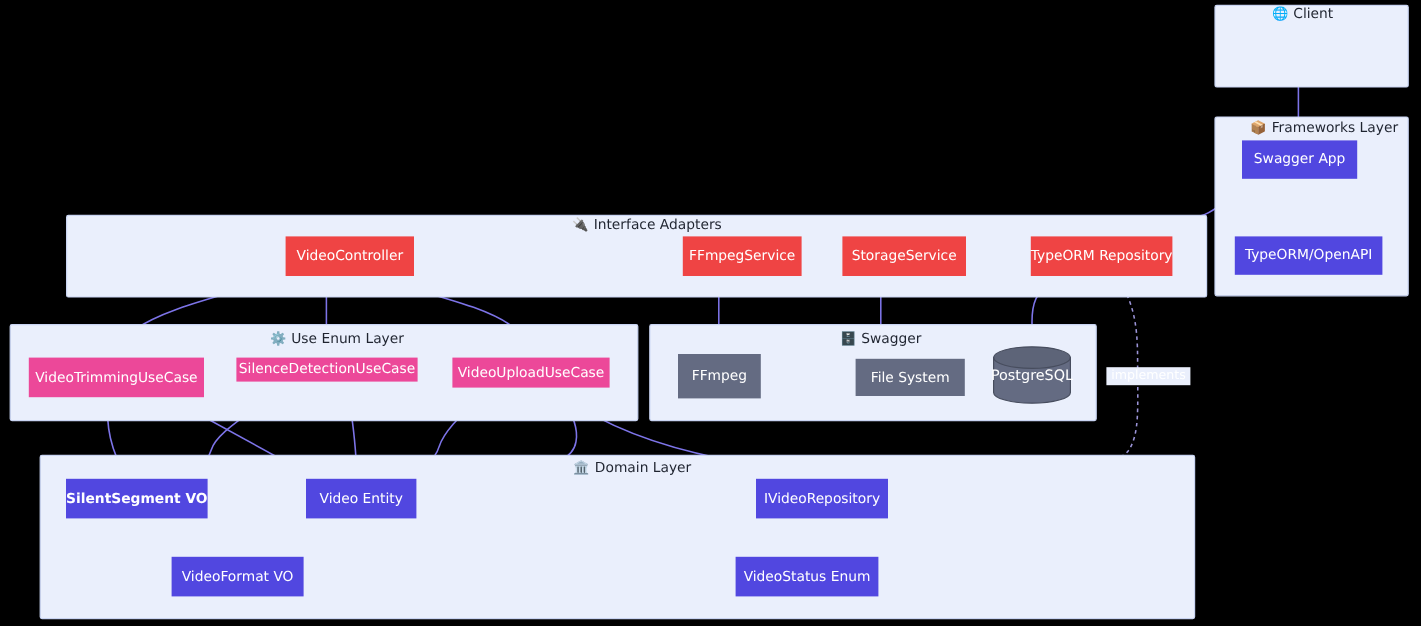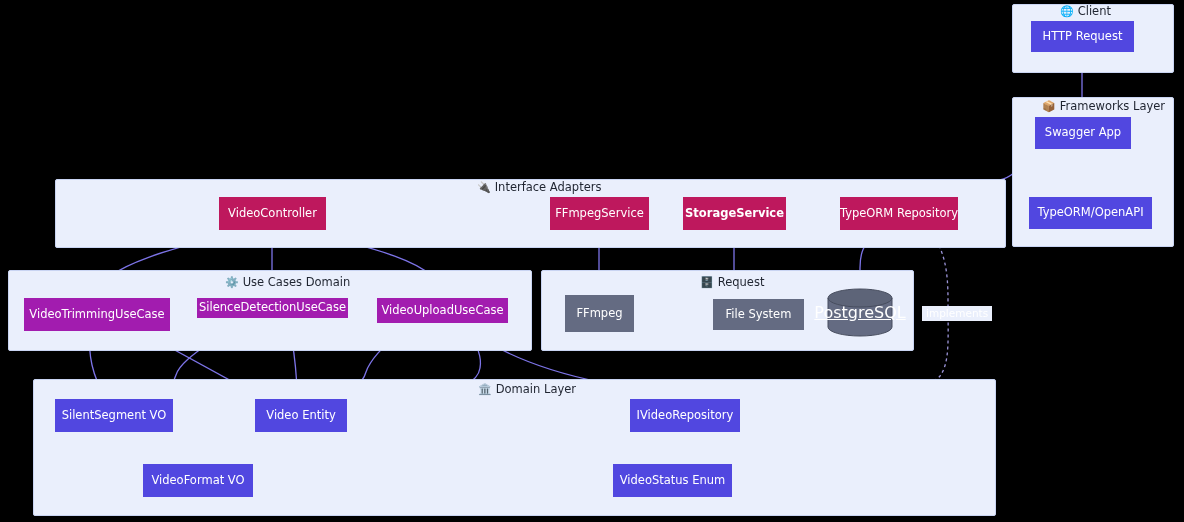--- a/index.html
+++ b/index.html
@@ -7,27 +7,27 @@
           font-family:"DejaVu Sans","Liberation Sans",sans-serif;overflow:hidden;}
   #edges{position:absolute;left:0;top:0;width:1184px;height:522px;pointer-events:none;}
   .cluster{position:absolute;background:#eaeffc;border:1px solid #c9d4f2;border-radius:2px;}
   .cluster-label{position:absolute;font-size:11.5px;color:#1f2430;white-space:nowrap;
                  display:flex;align-items:center;gap:4px;line-height:1;}
   .cluster-label .ic{font-size:11px;line-height:1;}
   .node{position:absolute;display:flex;align-items:center;justify-content:center;
         color:#ffffff;font-size:11.5px;text-align:center;line-height:1.15;
         box-sizing:border-box;padding:2px 4px;white-space:nowrap;}
   .n-purple{background:#5147e0;}
-  .n-orange{background:#be185d;}
-  .n-green{background:#a21caf;}
+  .n-orange{background:#ef4444;margin-left:19px;}
+  .n-green{background:#ec4899;}
   .n-gray{background:#646b82;}
   .cyl{position:absolute;}
   .cyl svg{position:absolute;left:0;top:0;}
   .cyl .cyl-txt{position:absolute;left:0;top:0;width:100%;height:100%;
-       display:flex;align-items:center;justify-content:center;color:#fff;font-size:16px;text-decoration:underline;}
+       display:flex;align-items:center;justify-content:center;color:#fff;font-size:12px;}
   .edge-label{position:absolute;background:#eaeffc;color:#ffffff;font-size:10.5px;
         padding:1px 4px;line-height:1.2;white-space:nowrap;}
 </style>
 </head>
 <body>
 
 <div id="canvas">
 
   <svg id="edges" viewBox="0 0 1184 522">
     <defs>
@@ -101,46 +101,45 @@
 
   <div class="cluster" style="left:55px;top:179px;width:949px;height:67px;"></div>
   <div class="cluster-label" style="left:477px;top:182px;">
     <span class="ic">🔌</span>
     <span>Interface Adapters</span>
   </div>
 
   <div class="cluster" style="left:8px;top:270px;width:522px;height:79px;"></div>
   <div class="cluster-label" style="left:225px;top:277px;">
     <span class="ic">⚙️</span>
-    <span>Use Cases Domain</span>
+    <span>Use Enum Layer</span>
   </div>
 
   <div class="cluster" style="left:541px;top:270px;width:371px;height:79px;"></div>
   <div class="cluster-label" style="left:700px;top:277px;">
     <span class="ic">🗄️</span>
-    <span>Request</span>
+    <span>Swagger</span>
   </div>
 
   <div class="cluster" style="left:33px;top:379px;width:961px;height:135px;"></div>
   <div class="cluster-label" style="left:478px;top:384px;">
     <span class="ic">🏛️</span>
     <span>Domain Layer</span>
   </div>
 
-  <div class="node n-purple" style="left:1031px;top:21px;width:103px;height:31px;">HTTP Request</div>
 
   <div class="node n-purple" style="left:1035px;top:117px;width:96px;height:32px;">Swagger App</div>
 
   <div class="node n-purple" style="left:1029px;top:197px;width:123px;height:32px;">TypeORM/OpenAPI</div>
 
   <div class="node n-orange" style="left:219px;top:197px;width:107px;height:33px;">VideoController</div>
 
   <div class="node n-orange" style="left:550px;top:197px;width:99px;height:33px;">FFmpegService</div>
 
-  <div class="node n-orange" style="left:683px;top:197px;width:103px;height:33px;font-weight:bold;">StorageService</div>
+  <div class="node n-orange" style="left:683px;top:197px;width:103px;height:33px;">StorageService</div>
 
   <div class="node n-orange" style="left:840px;top:197px;width:118px;height:33px;">TypeORM Repository</div>
 
   <div class="node n-green" style="left:24px;top:298px;width:146px;height:33px;">VideoTrimmingUseCase</div>
 
   <div class="node n-green" style="left:197px;top:298px;width:151px;height:20px;">SilenceDetectionUseCase</div>
 
   <div class="node n-green" style="left:377px;top:298px;width:131px;height:25px;">VideoUploadUseCase</div>
 
   <div class="node n-gray" style="left:565px;top:295px;width:69px;height:37px;">FFmpeg</div>
@@ -149,21 +148,21 @@
 
   <div class="cyl" style="left:826px;top:288px;width:68px;height:49px;">
     <svg width="68" height="49" viewBox="0 0 68 49">
       <path d="M2,10 L2,39 A32,9 0 0 0 66,39 L66,10 Z" fill="#646b82"></path>
       <ellipse cx="34" cy="10" rx="32" ry="9" fill="#5d6478" stroke="#474d5e" stroke-width="1"></ellipse>
       <path d="M2,10 L2,39 A32,9 0 0 0 66,39 L66,10" fill="none" stroke="#474d5e" stroke-width="1"></path>
     </svg>
     <div class="cyl-txt">PostgreSQL</div>
   </div>
 
-  <div class="node n-purple" style="left:55px;top:399px;width:118px;height:33px;">SilentSegment VO</div>
+  <div class="node n-purple" style="left:55px;top:399px;width:118px;height:33px;font-weight:bold;">SilentSegment VO</div>
 
   <div class="node n-purple" style="left:255px;top:399px;width:92px;height:33px;">Video Entity</div>
 
   <div class="node n-purple" style="left:143px;top:464px;width:110px;height:33px;">VideoFormat VO</div>
 
   <div class="node n-purple" style="left:630px;top:399px;width:110px;height:33px;">IVideoRepository</div>
 
   <div class="node n-purple" style="left:613px;top:464px;width:119px;height:33px;">VideoStatus Enum</div>
 
   <div class="edge-label" style="left:922px;top:306px;">implements</div>

